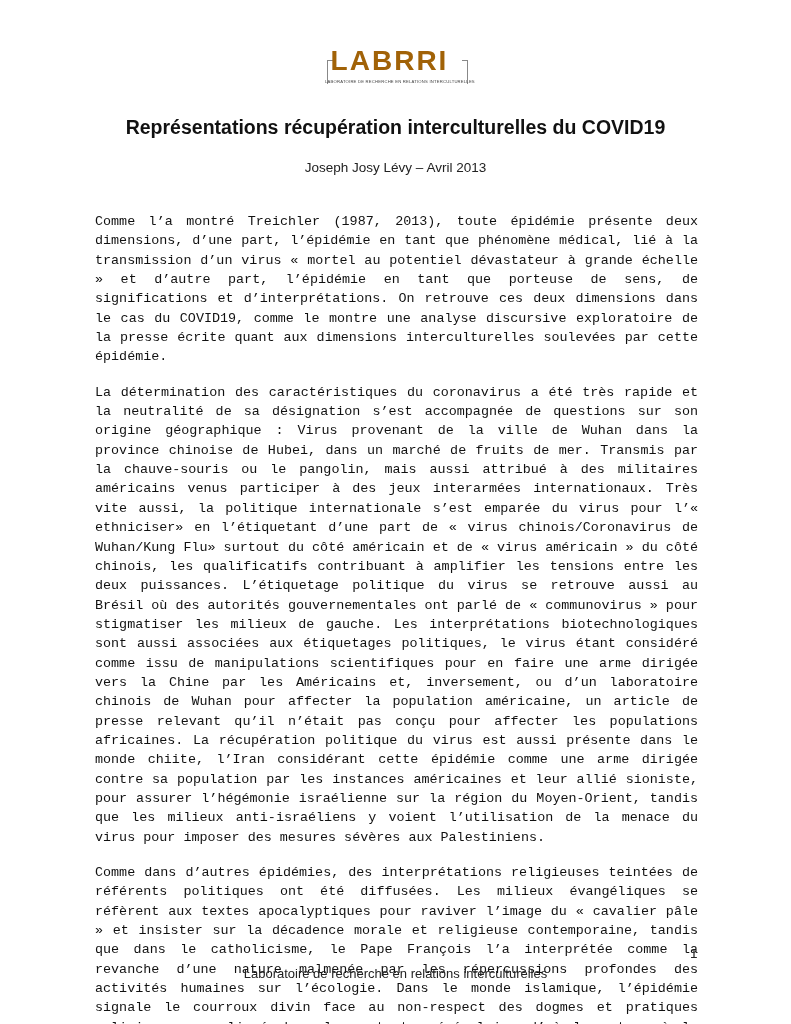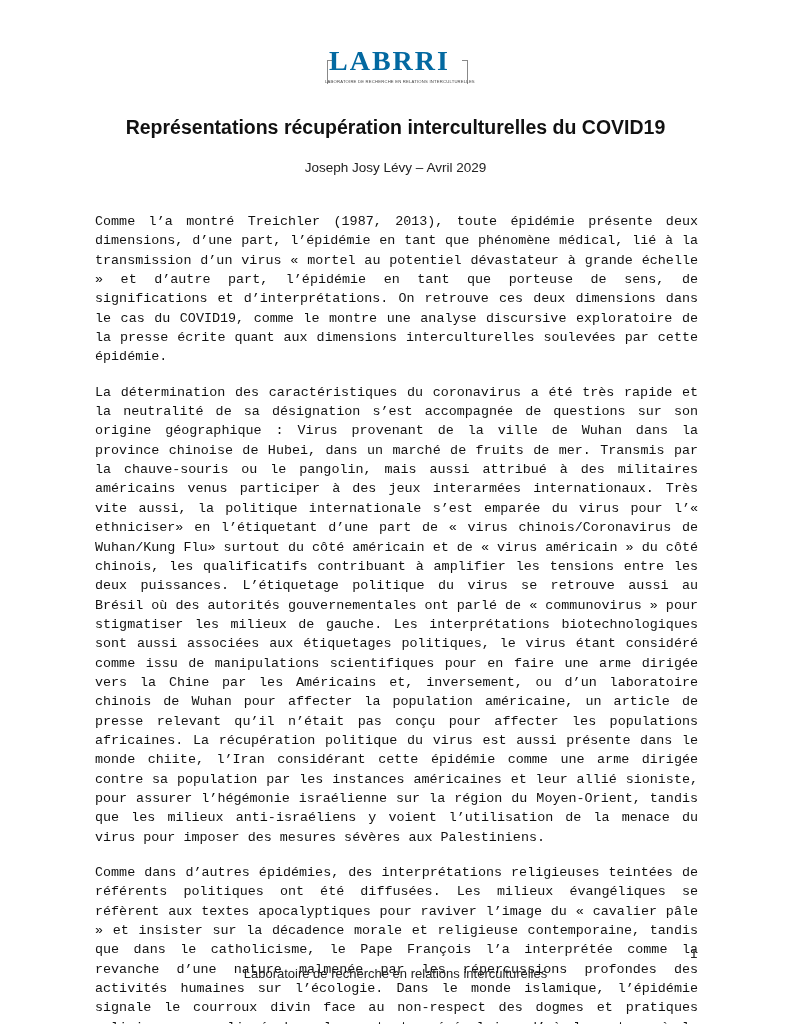--- a/index.html
+++ b/index.html
@@ -1,18 +1,18 @@
 <!DOCTYPE html>
 <html><head>
 <meta charset="utf-8">
 <style>
   html, body { margin: 0; padding: 0; background: #ffffff; }
   body { width: 791px; height: 1024px; position: relative; overflow: hidden; font-family: "Liberation Sans", sans-serif; color: #111; }
   .logo { position: absolute; left: 325px; top: 46px; width: 145px; height: 44px; }
-  .logo-text { position: absolute; left: 0; right: 16px; top: 0; text-align: center; font-family: Liberation Serif, serif; font-weight: bold; font-size: 28px; letter-spacing: 2px; color: #0369a1; line-height: 30px; }
+  .logo-text { position: absolute; left: 0; right: 16px; top: 0; text-align: center; font-family: Liberation Sans, sans-serif; font-weight: bold; font-size: 28px; letter-spacing: 2px; color: #a16207; line-height: 30px; }
   .logo-sub { position: absolute; left: 0; right: 0; top: 33px; text-align: center; font-size: 4.2px; letter-spacing: 0.2px; color: #444; white-space: nowrap; }
   .bracket { position: absolute; top: 14px; width: 5px; height: 23px; border-top: 1px solid #888; }
   .bracket.left { left: 2px; border-left: 1px solid #888; }
   .bracket.right { right: 2px; border-right: 1px solid #888; }
   .title { position: absolute; left: 0; width: 791px; top: 116px; text-align: center; font-weight: bold; font-size: 19.5px; color: #111; }
   .author { position: absolute; left: 0; width: 791px; top: 160px; text-align: center; font-size: 13.5px; color: #222; }
   .body { position: absolute; left: 95px; width: 603px; top: 212px; font-size: 13.4px; line-height: 19.35px; text-align: justify; color: #111; font-family: Liberation Mono, monospace; }
   .body p { margin: 0 0 16px 0; }
   .page-number { position: absolute; left: 690px; top: 946px; font-size: 13.5px; color: #222; }
   .footer { position: absolute; left: 0; width: 791px; top: 966px; text-align: center; font-size: 13px; color: #222; }
@@ -21,21 +21,21 @@
 <body>
 
 <div class="logo">
   <span class="bracket left"></span>
   <span class="bracket right"></span>
   <div class="logo-text">LABRRI</div>
   <div class="logo-sub">LABORATOIRE DE RECHERCHE EN RELATIONS INTERCULTURELLES</div>
 </div>
 
 <div class="title">Représentations récupération interculturelles du COVID19</div>
-<div class="author">Joseph Josy Lévy – Avril 2029</div>
+<div class="author">Joseph Josy Lévy – Avril 2013</div>
 
 <div class="body">
   <p>Comme l’a montré Treichler (1987, 2013), toute épidémie présente deux dimensions, d’une part, l’épidémie en tant que phénomène médical, lié à la transmission d’un virus « mortel au potentiel dévastateur à grande échelle » et d’autre part, l’épidémie en tant que porteuse de sens, de significations et d’interprétations. On retrouve ces deux dimensions dans le cas du COVID19, comme le montre une analyse discursive exploratoire de la presse écrite quant aux dimensions interculturelles soulevées par cette épidémie.</p>
   <p>La détermination des caractéristiques du coronavirus a été très rapide et la neutralité de sa désignation s’est accompagnée de questions sur son origine géographique : Virus provenant de la ville de Wuhan dans la province chinoise de Hubei, dans un marché de fruits de mer. Transmis par la chauve-souris ou le pangolin, mais aussi attribué à des militaires américains venus participer à des jeux interarmées internationaux. Très vite aussi, la politique internationale s’est emparée du virus pour l’« ethniciser» en l’étiquetant d’une part de « virus chinois/Coronavirus de Wuhan/Kung Flu» surtout du côté américain et de « virus américain » du côté chinois, les qualificatifs contribuant à amplifier les tensions entre les deux puissances. L’étiquetage politique du virus se retrouve aussi au Brésil où des autorités gouvernementales ont parlé de « communovirus » pour stigmatiser les milieux de gauche. Les interprétations biotechnologiques sont aussi associées aux étiquetages politiques, le virus étant considéré comme issu de manipulations scientifiques pour en faire une arme dirigée vers la Chine par les Américains et, inversement, ou d’un laboratoire chinois de Wuhan pour affecter la population américaine, un article de presse relevant qu’il n’était pas conçu pour affecter les populations africaines. La récupération politique du virus est aussi présente dans le monde chiite, l’Iran considérant cette épidémie comme une arme dirigée contre sa population par les instances américaines et leur allié sioniste, pour assurer l’hégémonie israélienne sur la région du Moyen-Orient, tandis que les milieux anti-israéliens y voient l’utilisation de la menace du virus pour imposer des mesures sévères aux Palestiniens.</p>
   <p>Comme dans d’autres épidémies, des interprétations religieuses teintées de référents politiques ont été diffusées. Les milieux évangéliques se réfèrent aux textes apocalyptiques pour raviver l’image du « cavalier pâle » et insister sur la décadence morale et religieuse contemporaine, tandis que dans le catholicisme, le Pape François l’a interprétée comme la revanche d’une nature malmenée par les répercussions profondes des activités humaines sur l’écologie. Dans le monde islamique, l’épidémie signale le courroux divin face au non-respect des dogmes et pratiques religieuses, souligné dans le contexte sénégalais, d’où le retour à la religion prôné par des intellectuels africains. La punition pour des conduites sexuelles interdites, la « fornication et l’adultère » et le mariage homosexuel est aussi avancée, cette dernière perspective étant reprise aussi par un rabbin qui attribue ce fléau à la prolifération de l’homosexualité et à ses défilés</p>
 </div>
 
 <div class="page-number">1</div>
 <div class="footer">Laboratoire de recherche en relations interculturelles</div>
 

